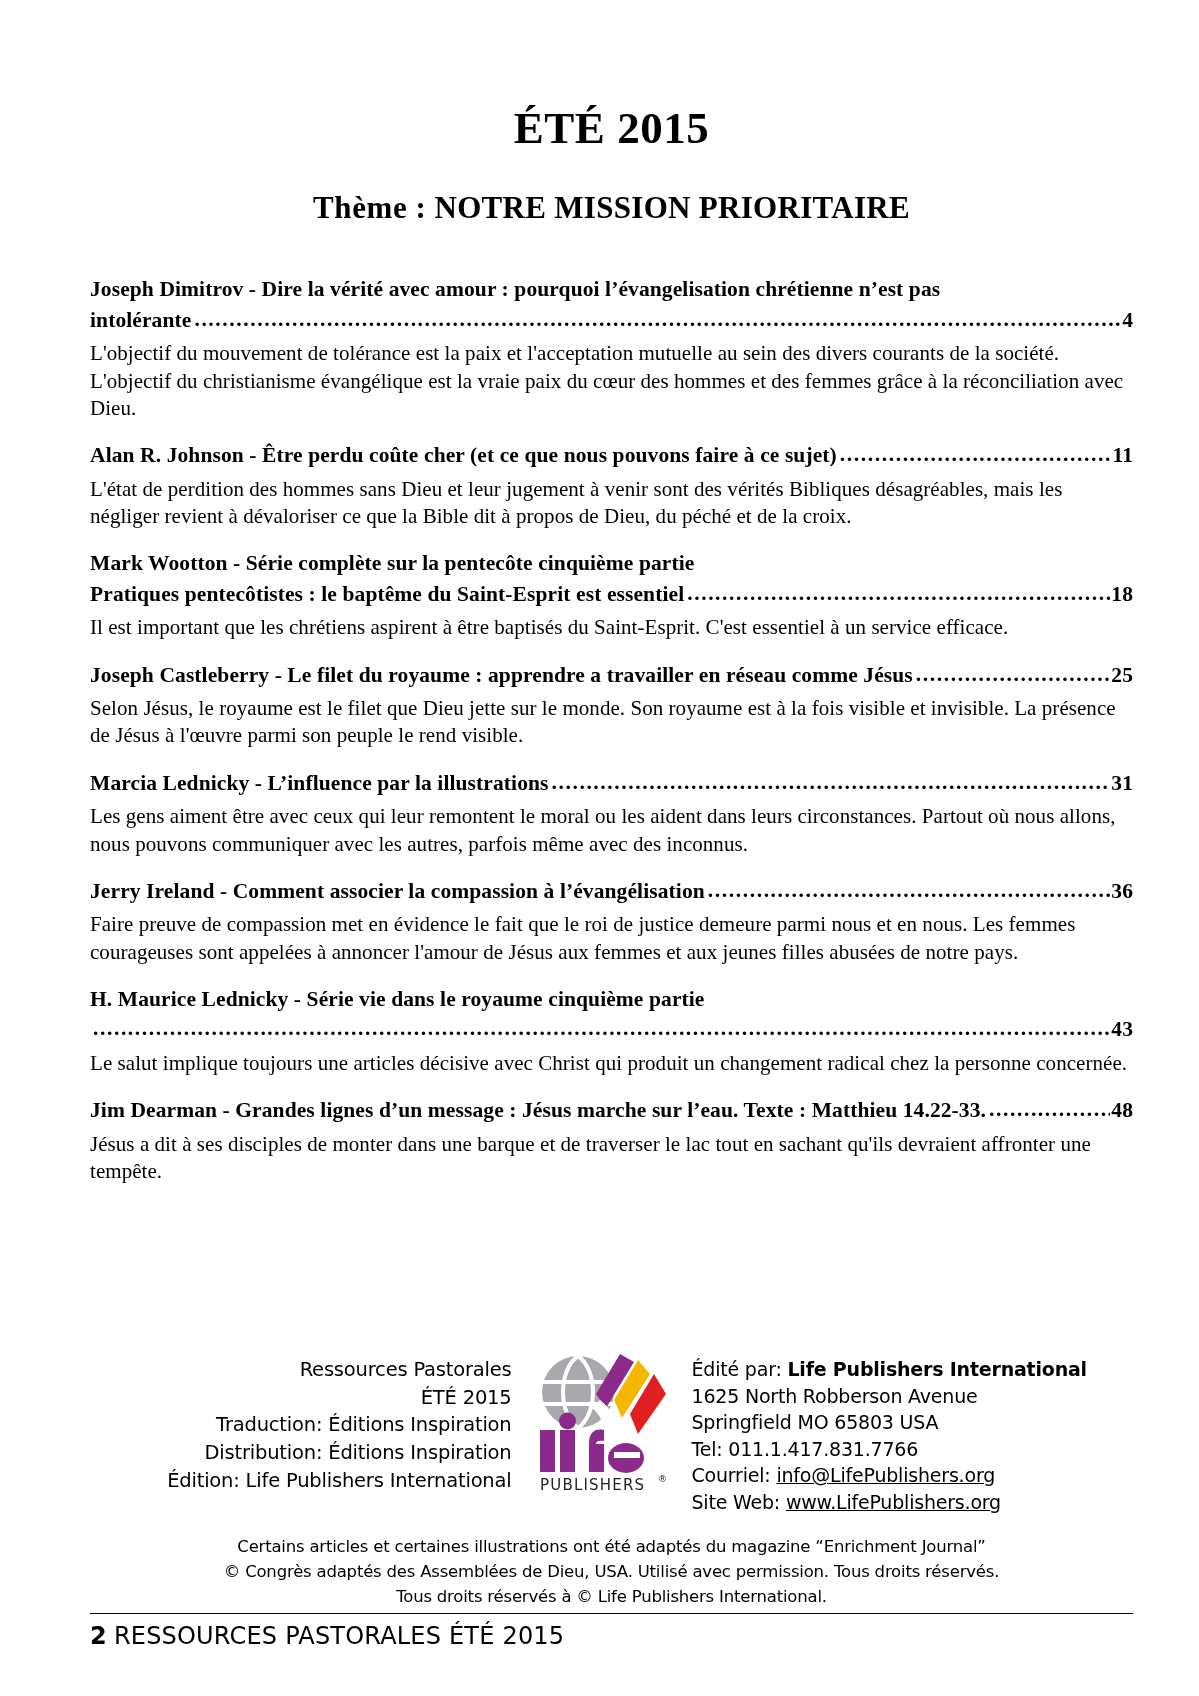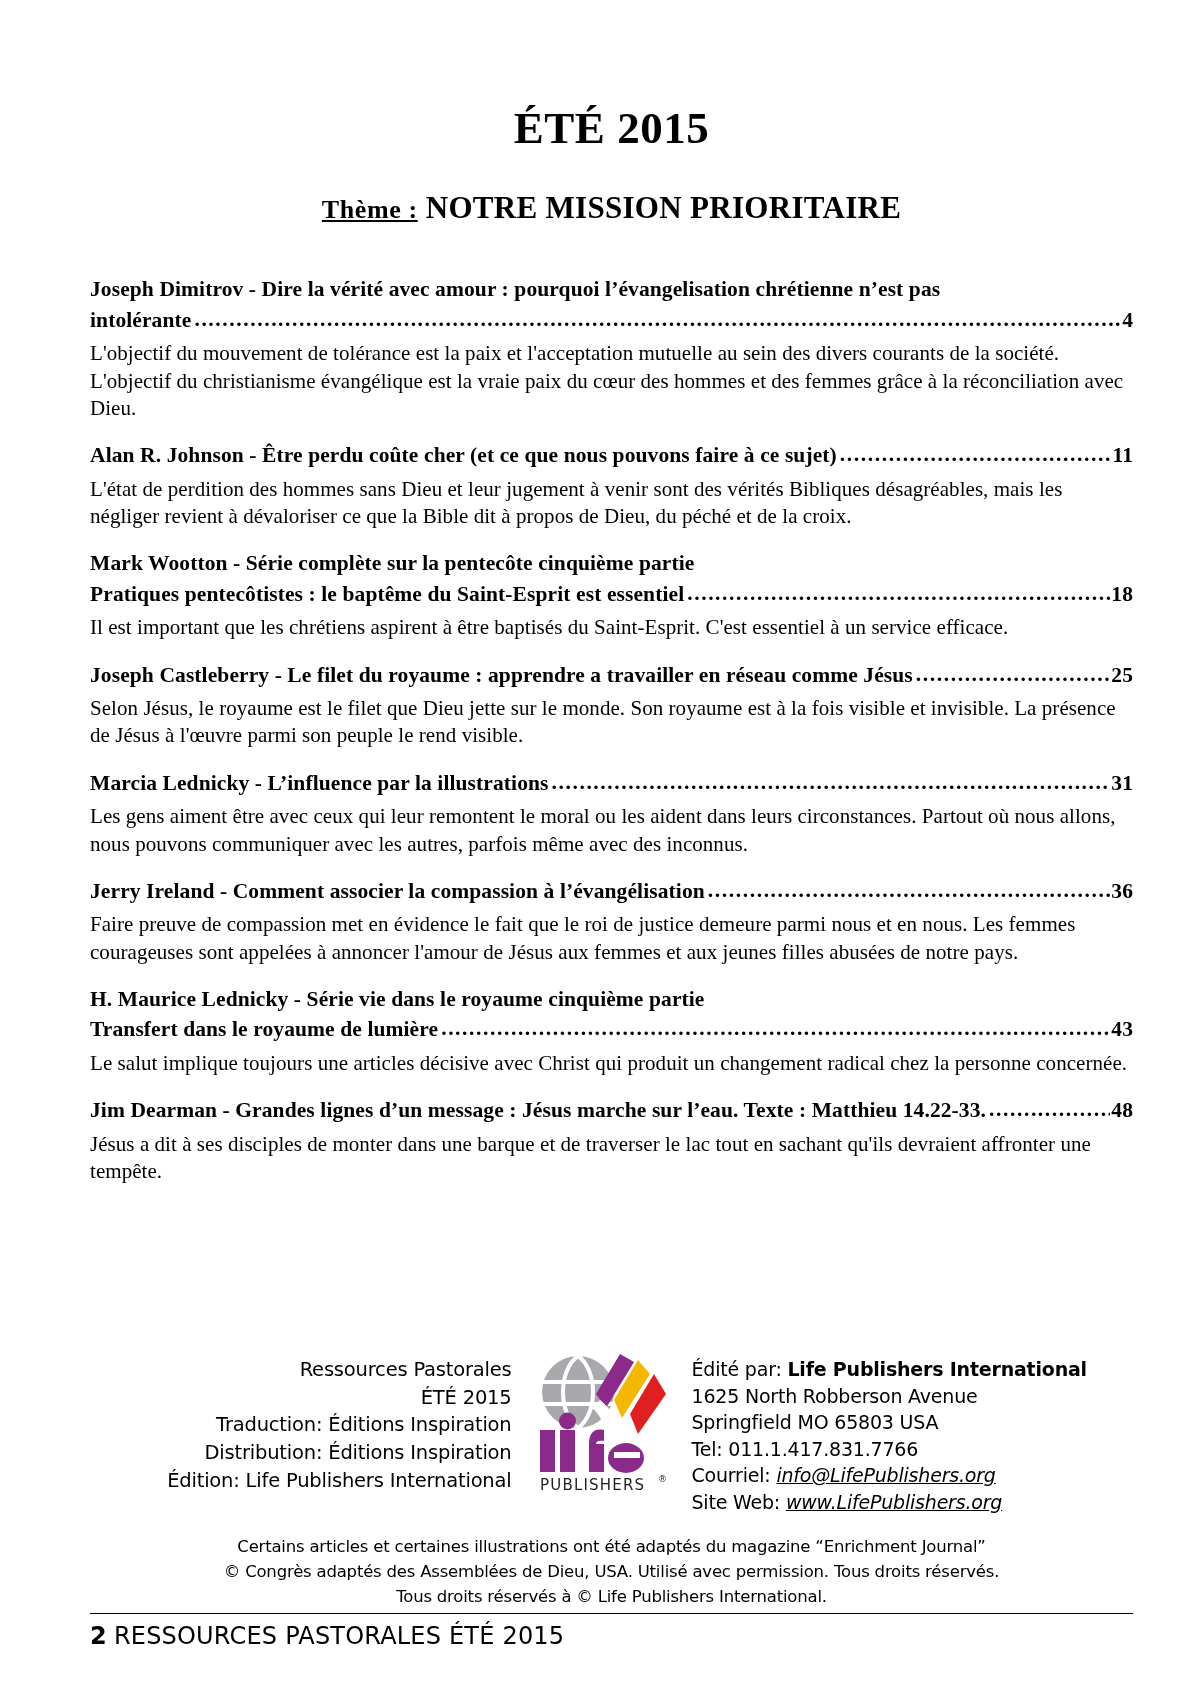--- a/index.html
+++ b/index.html
@@ -42,23 +42,22 @@
   .theme-line {
     text-align: center;
     font-family: "Liberation Serif", serif;
     font-weight: bold;
     font-size: 31px;
     margin-top: 38px;
     letter-spacing: 0.2px;
     white-space: nowrap;
   }
   .theme-label {
-    font-size: 26px;
+    font-size: 31px;
     letter-spacing: 0.6px;
-    text-decoration: underline;
   }
   .theme-value {
     font-size: 31px;
     letter-spacing: 0.3px;
   }
 
   
   .toc {
     margin-top: 48px;
   }
@@ -146,21 +145,21 @@
     line-height: 1.40;
     padding-left: 22px;
     padding-top: 8px;
     letter-spacing: -0.2px;
     width: 420px;
     box-sizing: border-box;
   }
   .footer-right .bold {
     font-weight: bold;
   }
-  .u { text-decoration: underline; font-style: italic; }
+  .u { text-decoration: underline; }
 
   .copyright {
     text-align: center;
     font-family: "DejaVu Sans", sans-serif;
     font-size: 16.5px;
     line-height: 1.52;
     margin-top: 18px;
     letter-spacing: -0.2px;
   }
 
@@ -270,21 +269,20 @@
             <span class="page-num">36</span>
           </div>
         </div>
         <div class="entry-desc">Faire preuve de compassion met en évidence le fait que le roi de justice demeure parmi nous et en nous. Les femmes courageuses sont appelées à annoncer l'amour de Jésus aux femmes et aux jeunes filles abusées de notre pays.</div>
       </div>
 
       <div class="entry">
         <div class="entry-title-block">
           <div class="entry-title-noleader">H. Maurice Lednicky - Série vie dans le royaume cinquième partie</div>
           <div class="title-row">
-            <span class="title-text">Transfert dans le royaume de lumière</span>
             <span class="leader">.............................................................................................................................................................................................</span>
             <span class="page-num">43</span>
           </div>
         </div>
         <div class="entry-desc">Le salut implique toujours une articles décisive avec Christ qui produit un changement radical chez la personne concernée.</div>
       </div>
 
       <div class="entry">
         <div class="entry-title-block">
           <div class="title-row">

